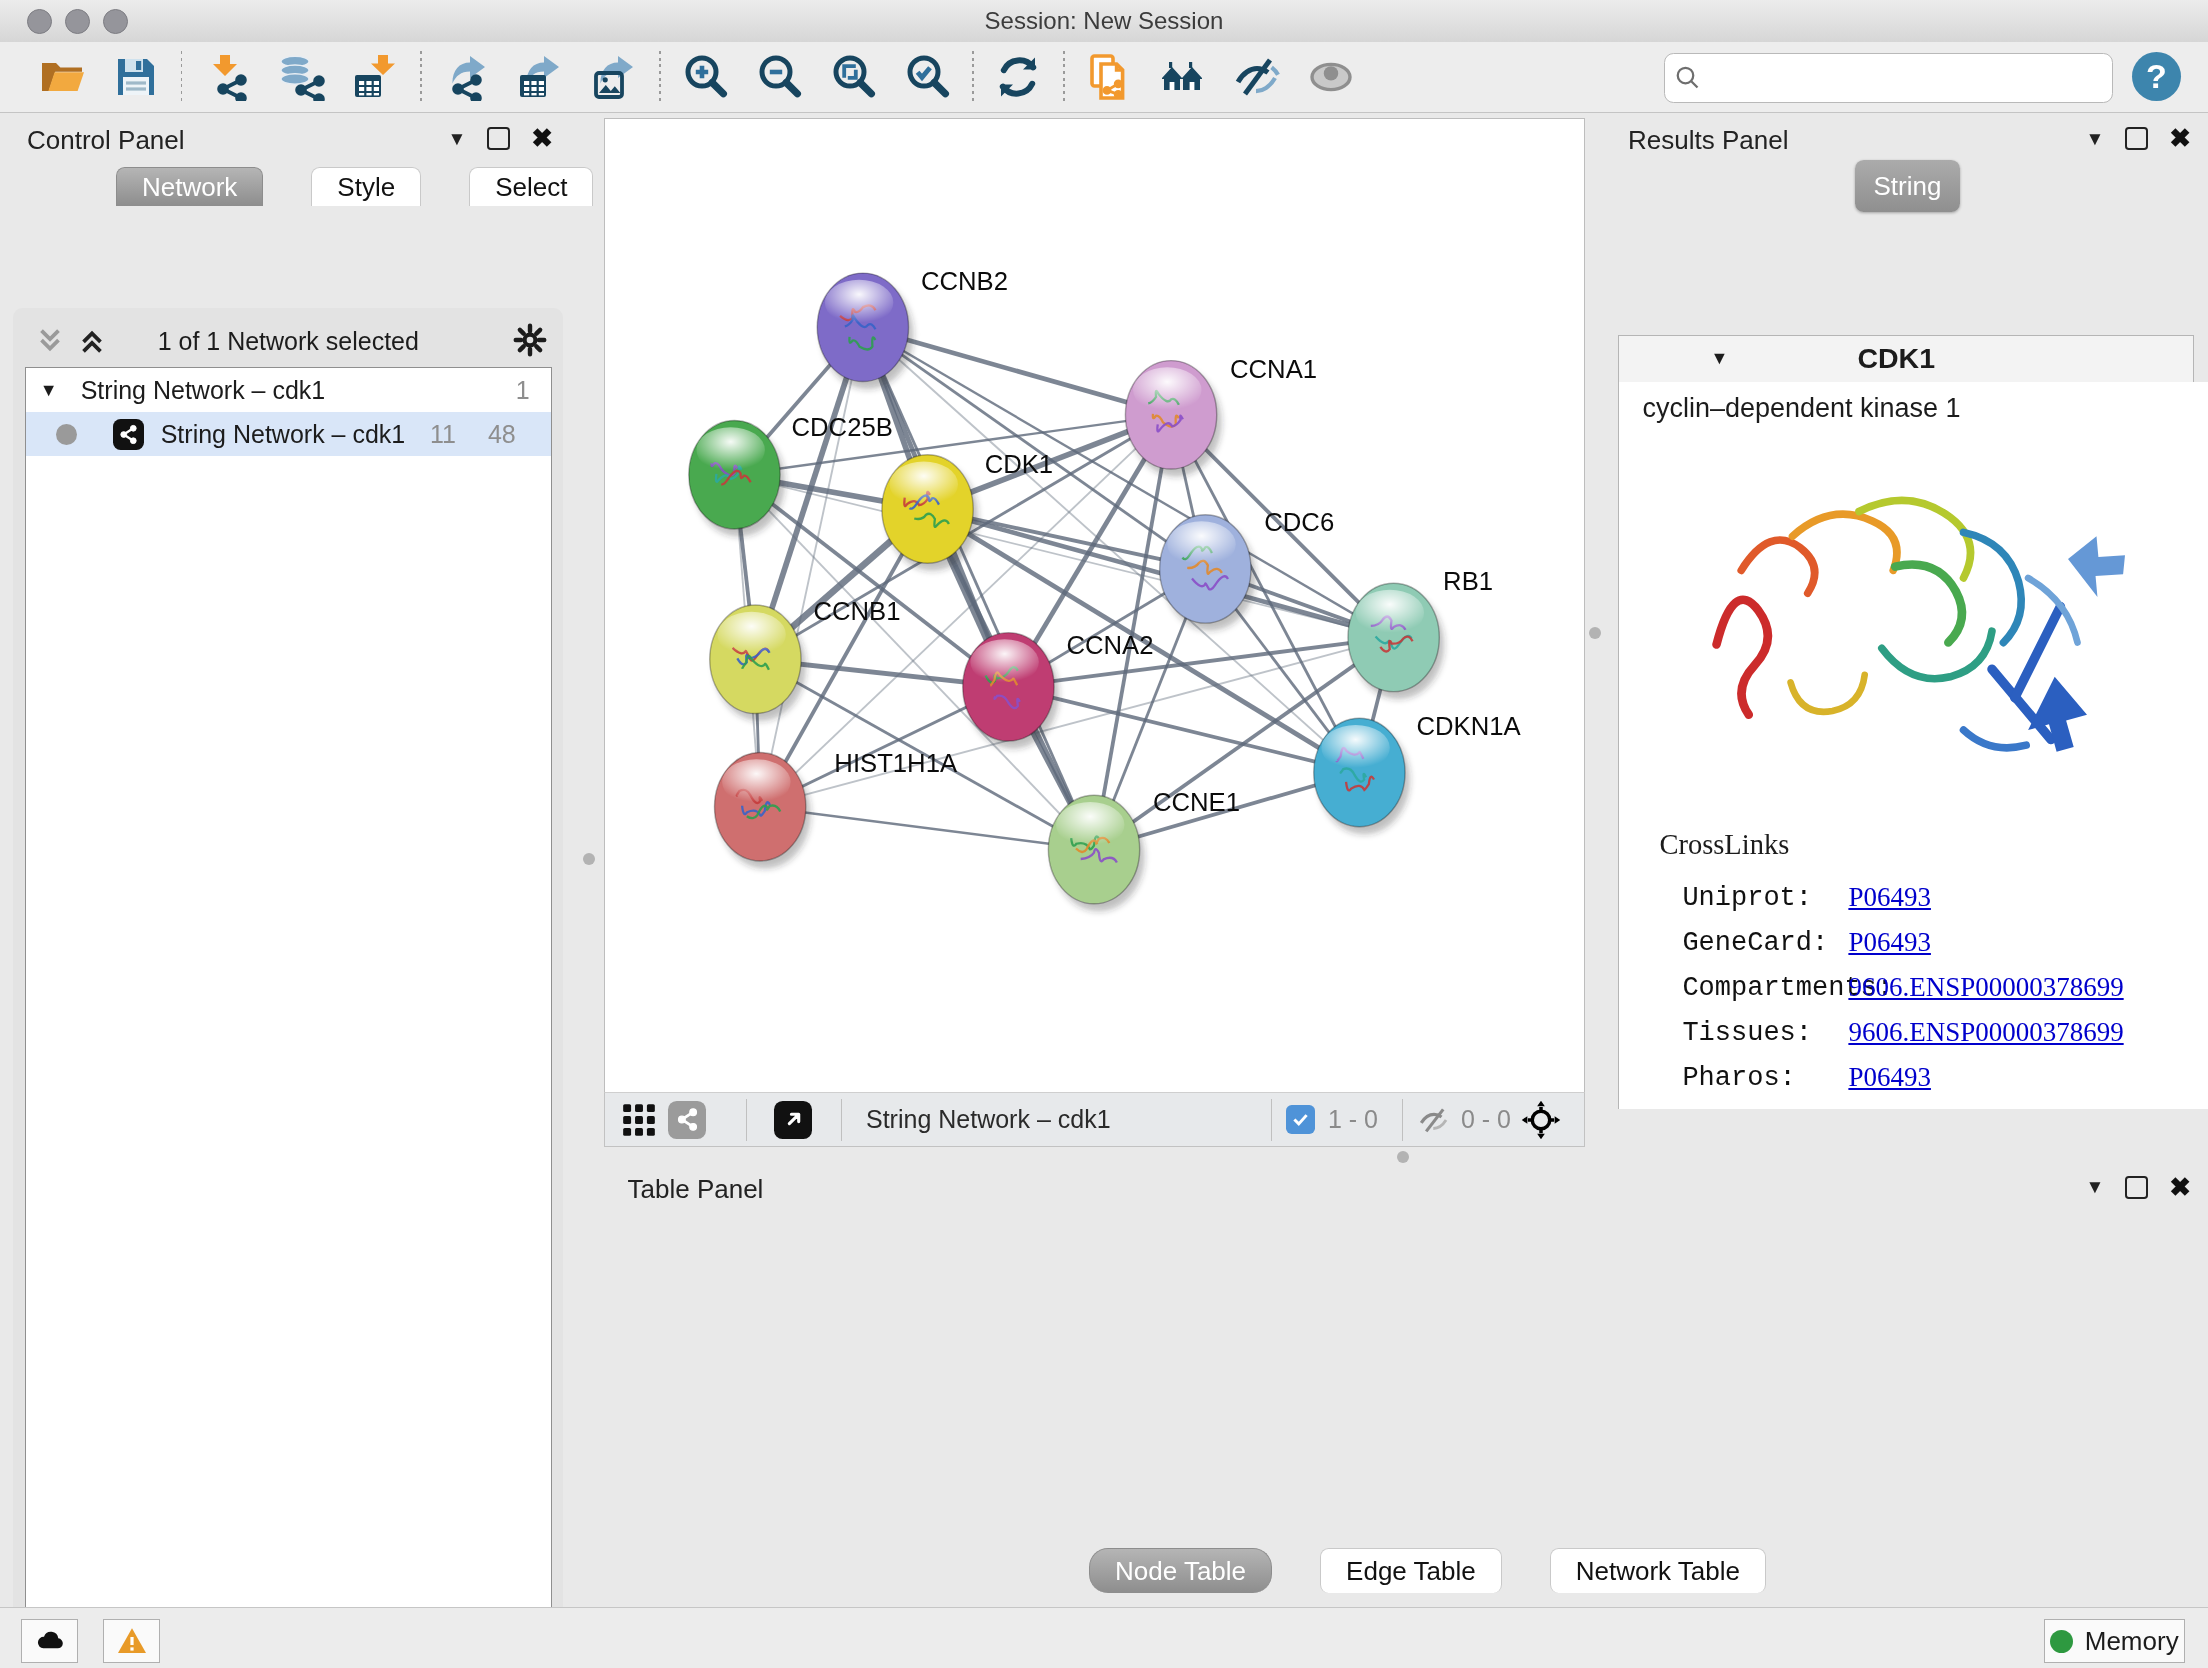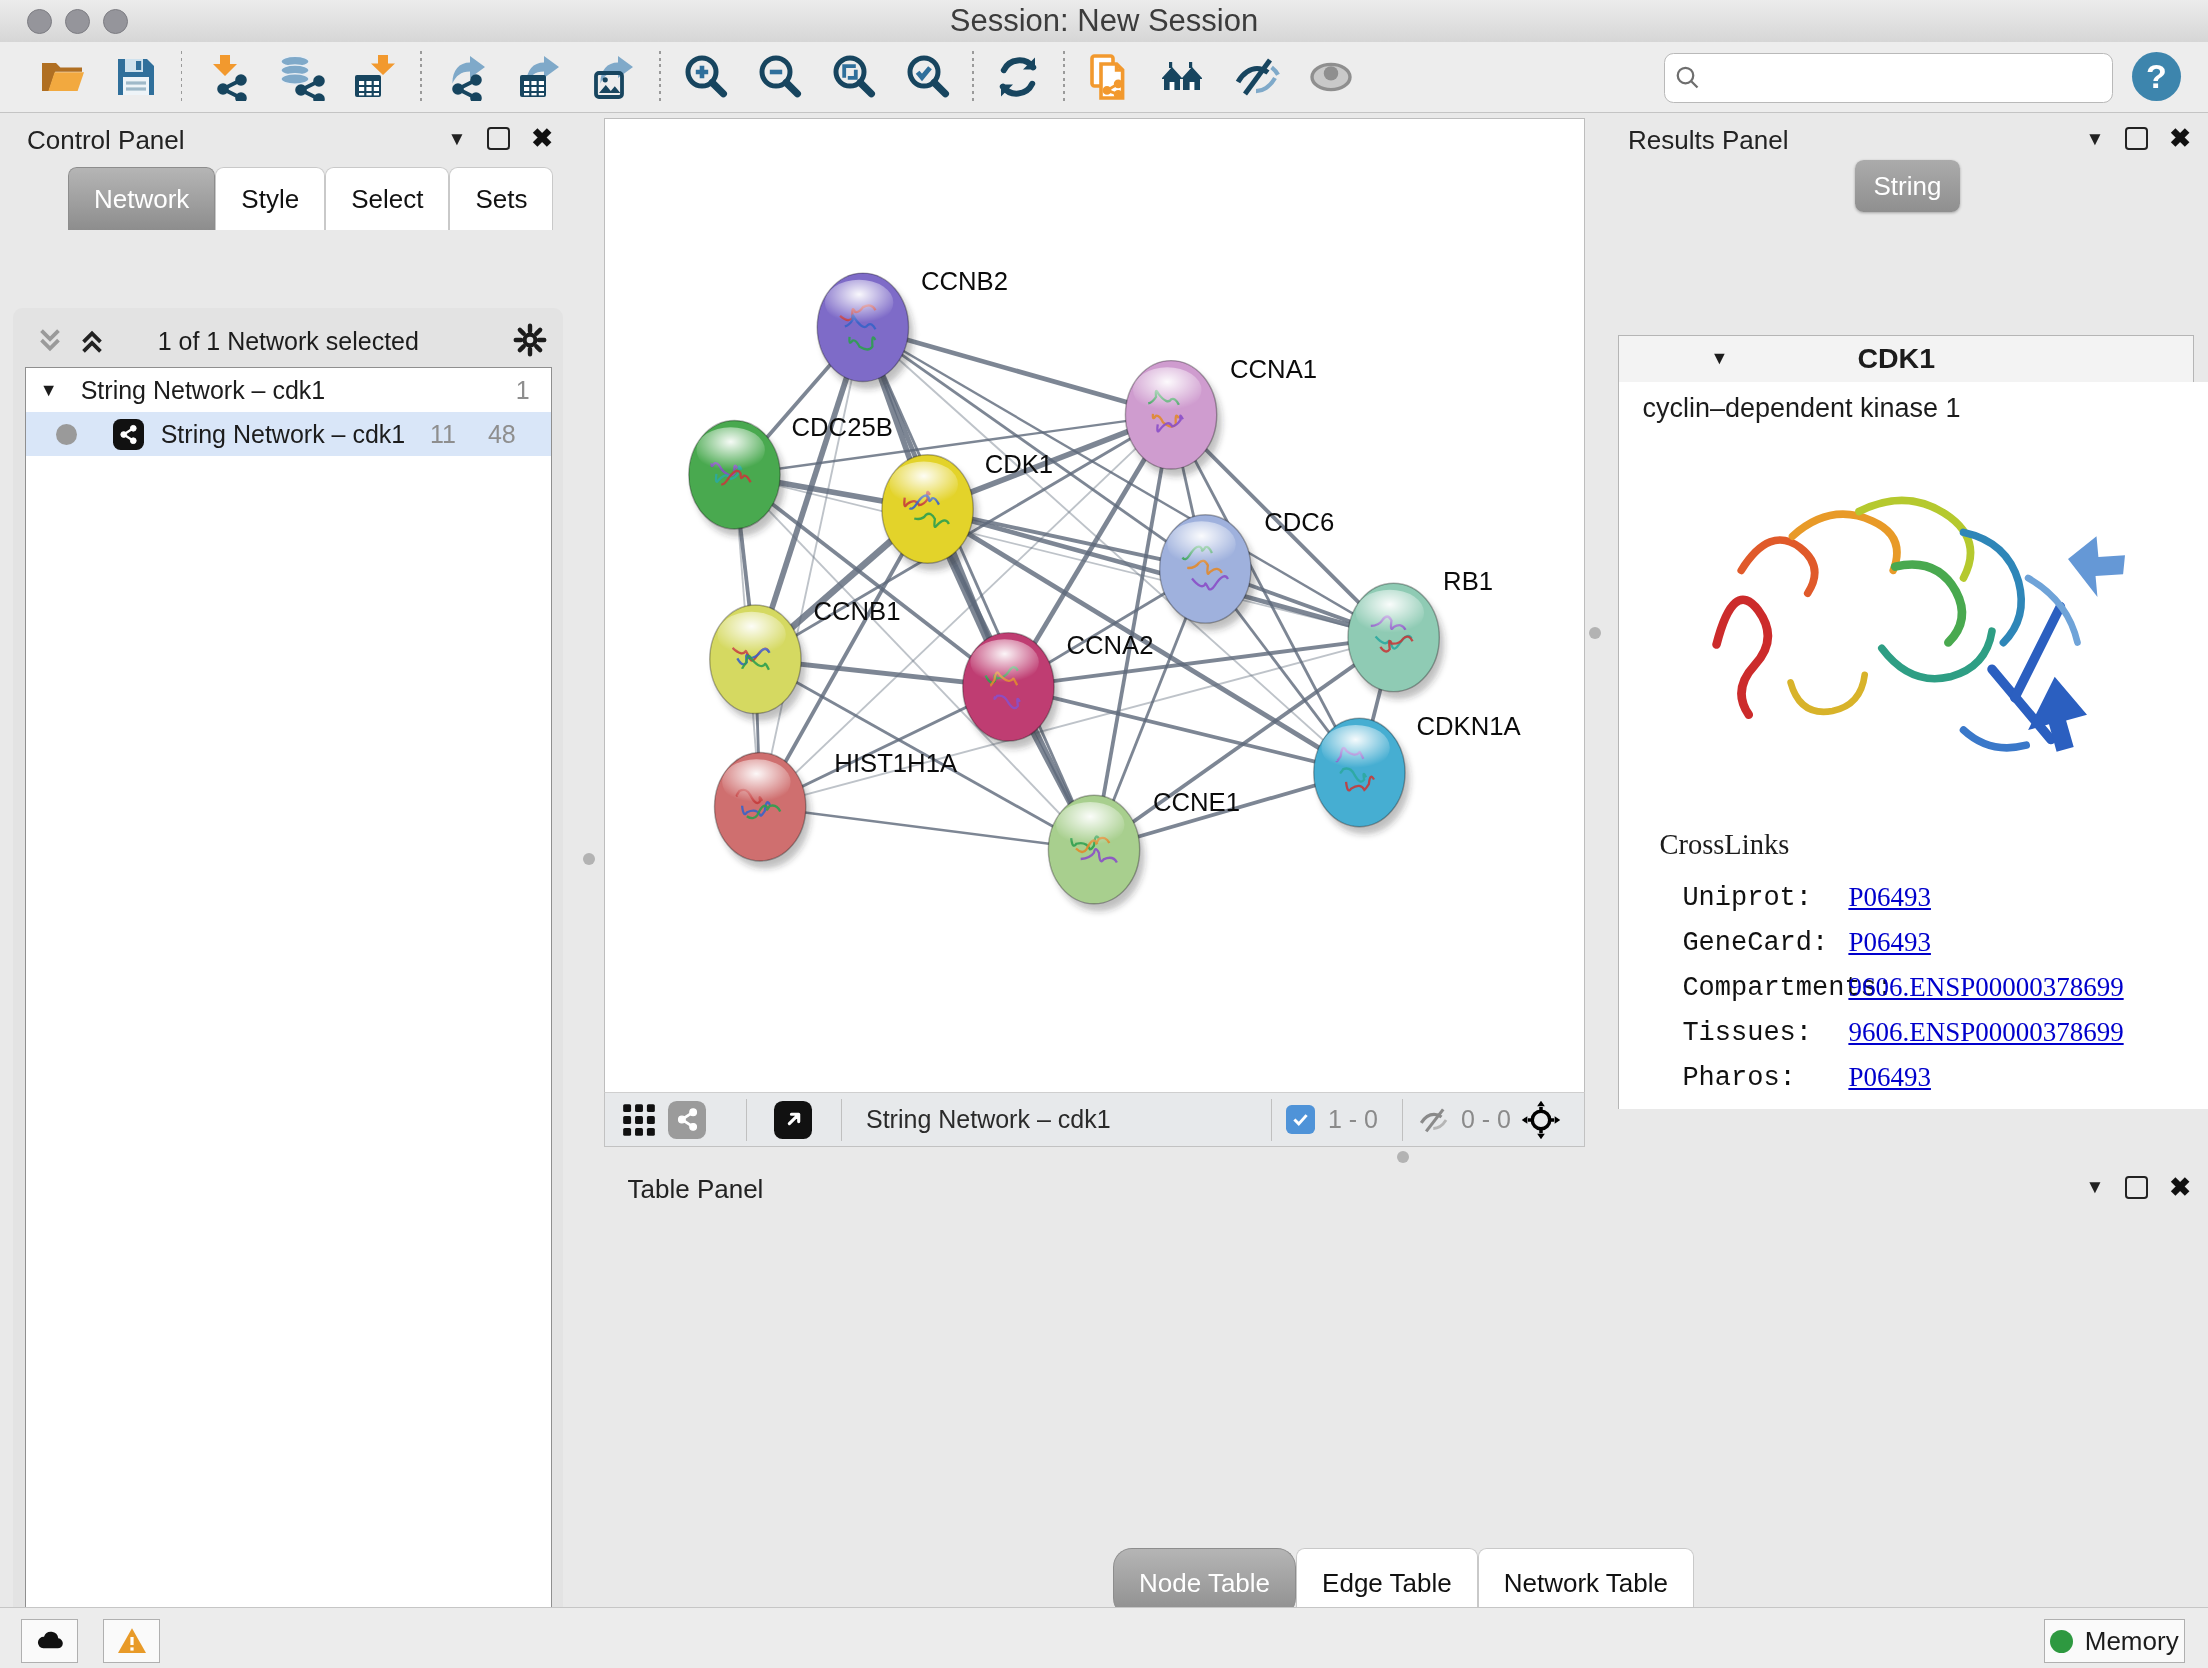--- a/index.html
+++ b/index.html
@@ -4,41 +4,41 @@
 <style>
   html,body{margin:0;padding:0;background:#d0d0d0;}
   #app{position:relative;width:2208px;height:1668px;background:#e9e9e9;overflow:hidden;
        font-family:"Liberation Sans",sans-serif;color:#1c1c1c;}
   .abs{position:absolute;}
   
   #titlebar{left:0;top:0;width:2208px;height:42px;
     background:linear-gradient(#ececec,#d6d6d6);border-bottom:1px solid #b5b5b5;}
   .traffic{width:23px;height:23px;border-radius:50%;background:#95959b;border:1px solid #7d7d83;
     position:absolute;top:8.6px;}
-  #win-title{width:100%;text-align:center;line-height:42px;font-size:31px;color:#3c3c3c;}
+  #win-title{width:100%;text-align:center;line-height:42px;font-size:24px;color:#3c3c3c;}
   
   #toolbar{left:0;top:42px;width:2208px;height:70px;background:#ededed;
     border-bottom:1px solid #c4c4c4;display:flex;align-items:center;}
   .tbtn{width:74px;height:61px;display:flex;align-items:center;justify-content:center;}
   .tbtn svg{width:48px;height:48px;}
   .tsep{width:1.9px;height:53px;margin:0 7.6px;
     background-image:repeating-linear-gradient(#9a9a9a 0 2.9px,transparent 2.9px 6.7px);}
   #search-wrap{position:absolute;right:95px;top:10.5px;width:447px;height:48px;background:#fff;
     border:1.9px solid #b9b9b9;border-radius:9.5px;display:flex;align-items:center;}
   #search-input{border:none;outline:none;flex:1;height:38px;font-size:25px;background:transparent;}
   #help-btn{position:absolute;right:27px;top:9.5px;width:49px;height:49px;border-radius:50%;
     background:#3d85ad;color:#fff;font-size:34px;font-weight:bold;text-align:center;line-height:49px;}
   
   .panel-title{font-size:26px;color:#222;}
   .ph-icons{display:flex;align-items:center;gap:21px;}
   .ph-tri{font-size:19px;color:#222;}
   .ph-sq{width:19px;height:19px;border:2.9px solid #222;border-radius:3.8px;}
   .ph-x{font-size:26px;font-weight:bold;color:#111;line-height:19px;}
-  .tab{height:38px;padding:12px 25px;background:#fff;border:1px solid #c9c9c9;border-bottom:none;
-    border-radius:8.6px 8.6px 0 0;font-size:26px;display:flex;align-items:center;color:#111;}
+  .tab{height:38px;padding:0 25px;background:#fff;border:1px solid #c9c9c9;border-bottom:none;
+    border-radius:8.6px 8.6px 0 0;font-size:26px;display:flex;align-items:center;color:#111;margin-left:48px;}
   .tab.sel{background:linear-gradient(#b5b5b5,#8d8d8d);color:#fff;border-color:#8d8d8d;}
   
   #cp-inner{left:13.3px;top:196px;width:550px;height:1396px;background:#e3e3e3;border-radius:9.5px;}
   #cp-tree{position:absolute;left:11.4px;top:59px;width:525px;height:1324px;background:#fff;
     border:1.9px solid #8f8f8f;}
   .tree-row{height:44px;display:flex;align-items:center;font-size:25px;}
   .tree-row.sel{background:#d9e6f8;}
   .cnt{color:#8e8e8e;}
   .share-badge{width:31px;height:31px;background:#111;border-radius:7.6px;display:flex;
     align-items:center;justify-content:center;}

